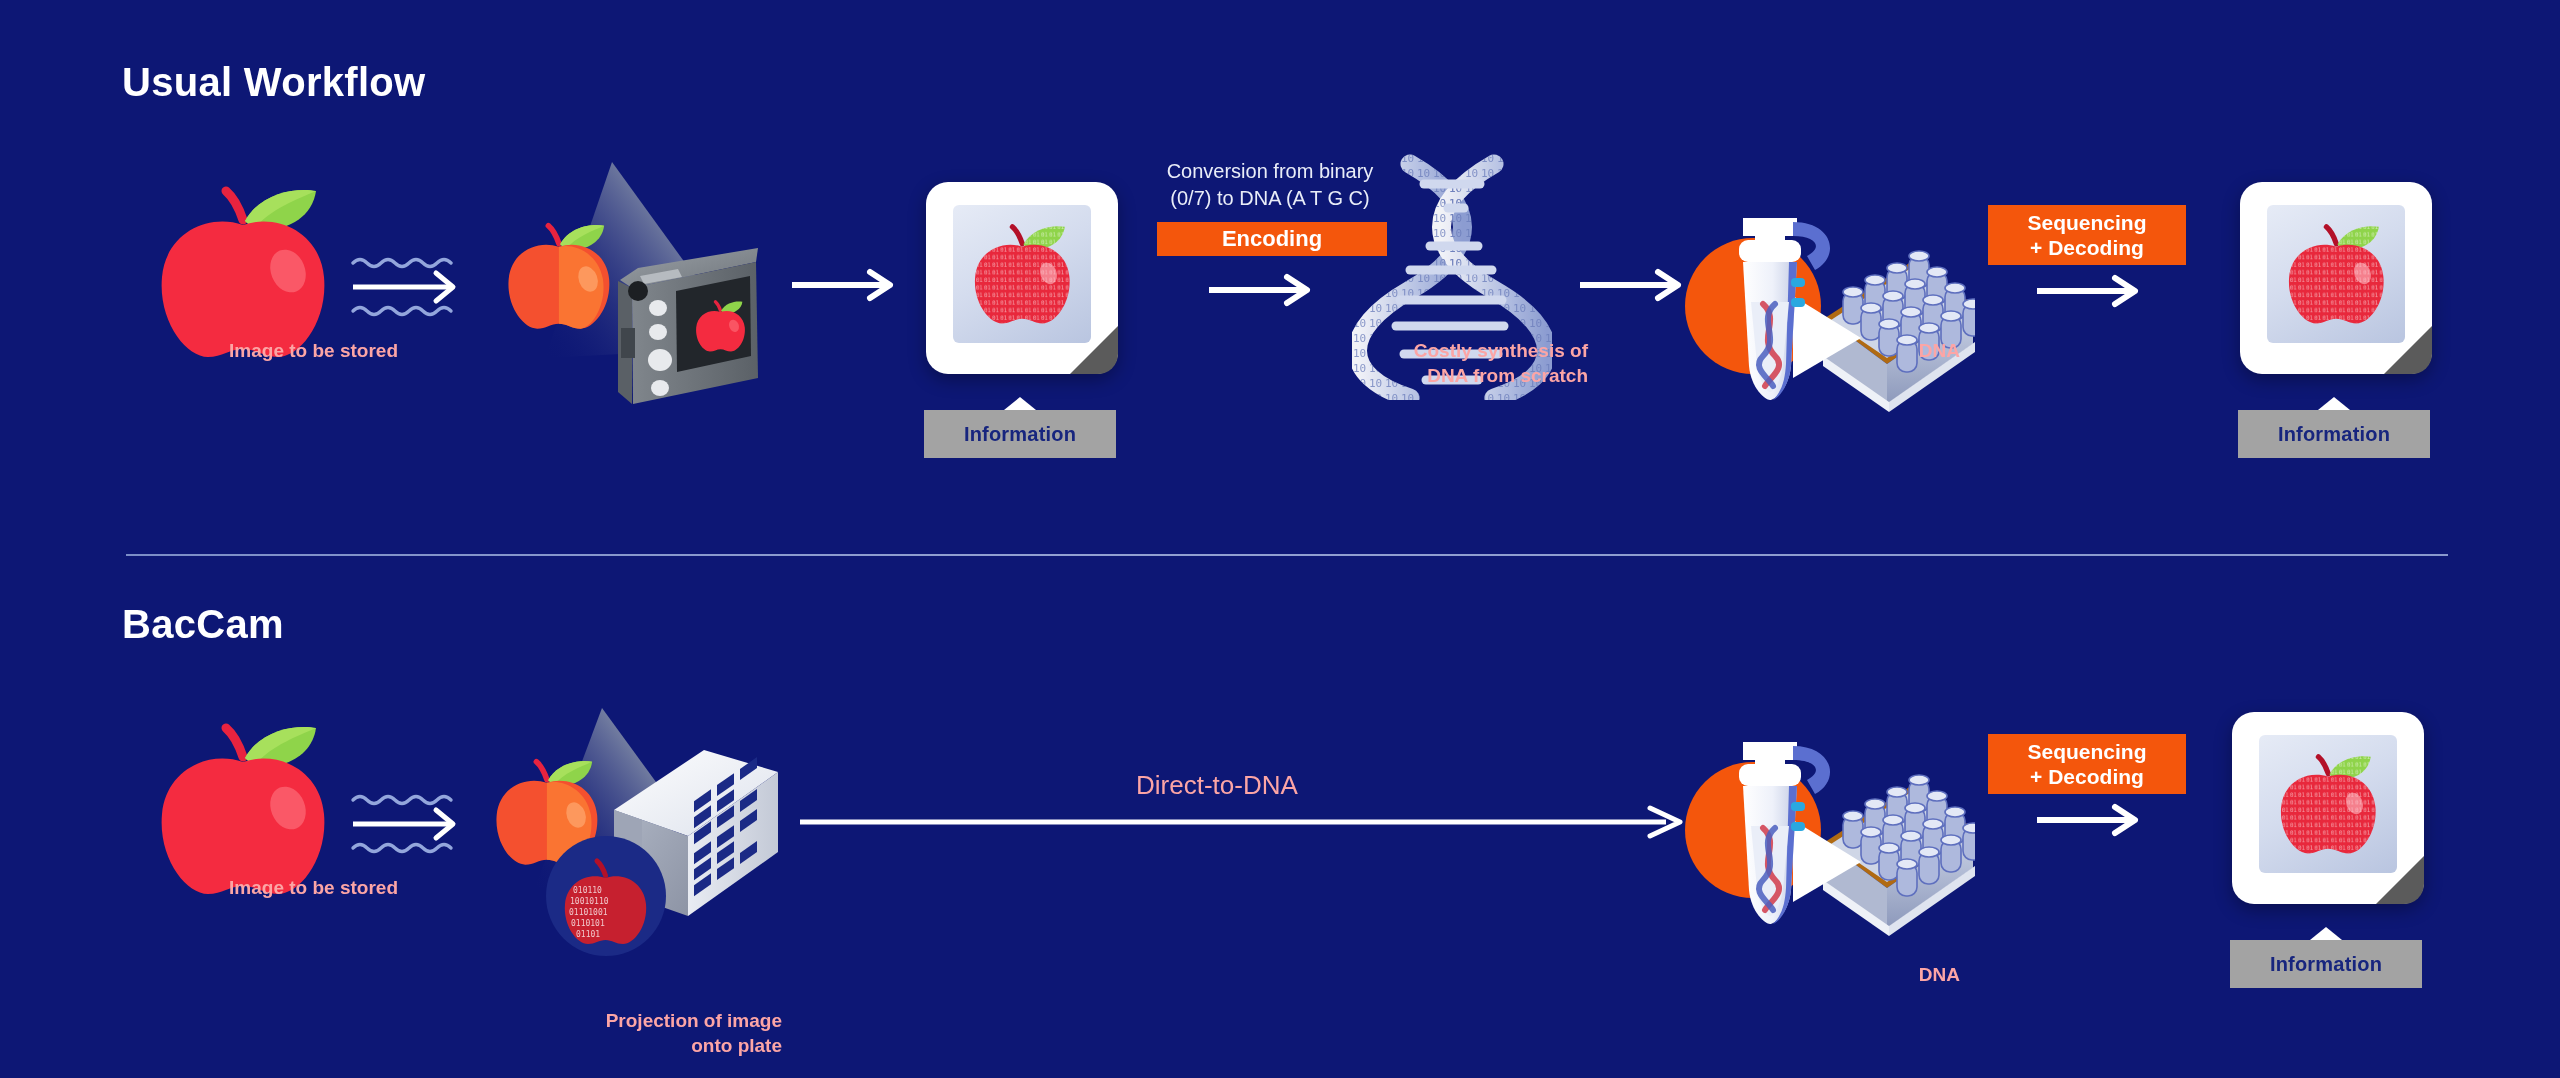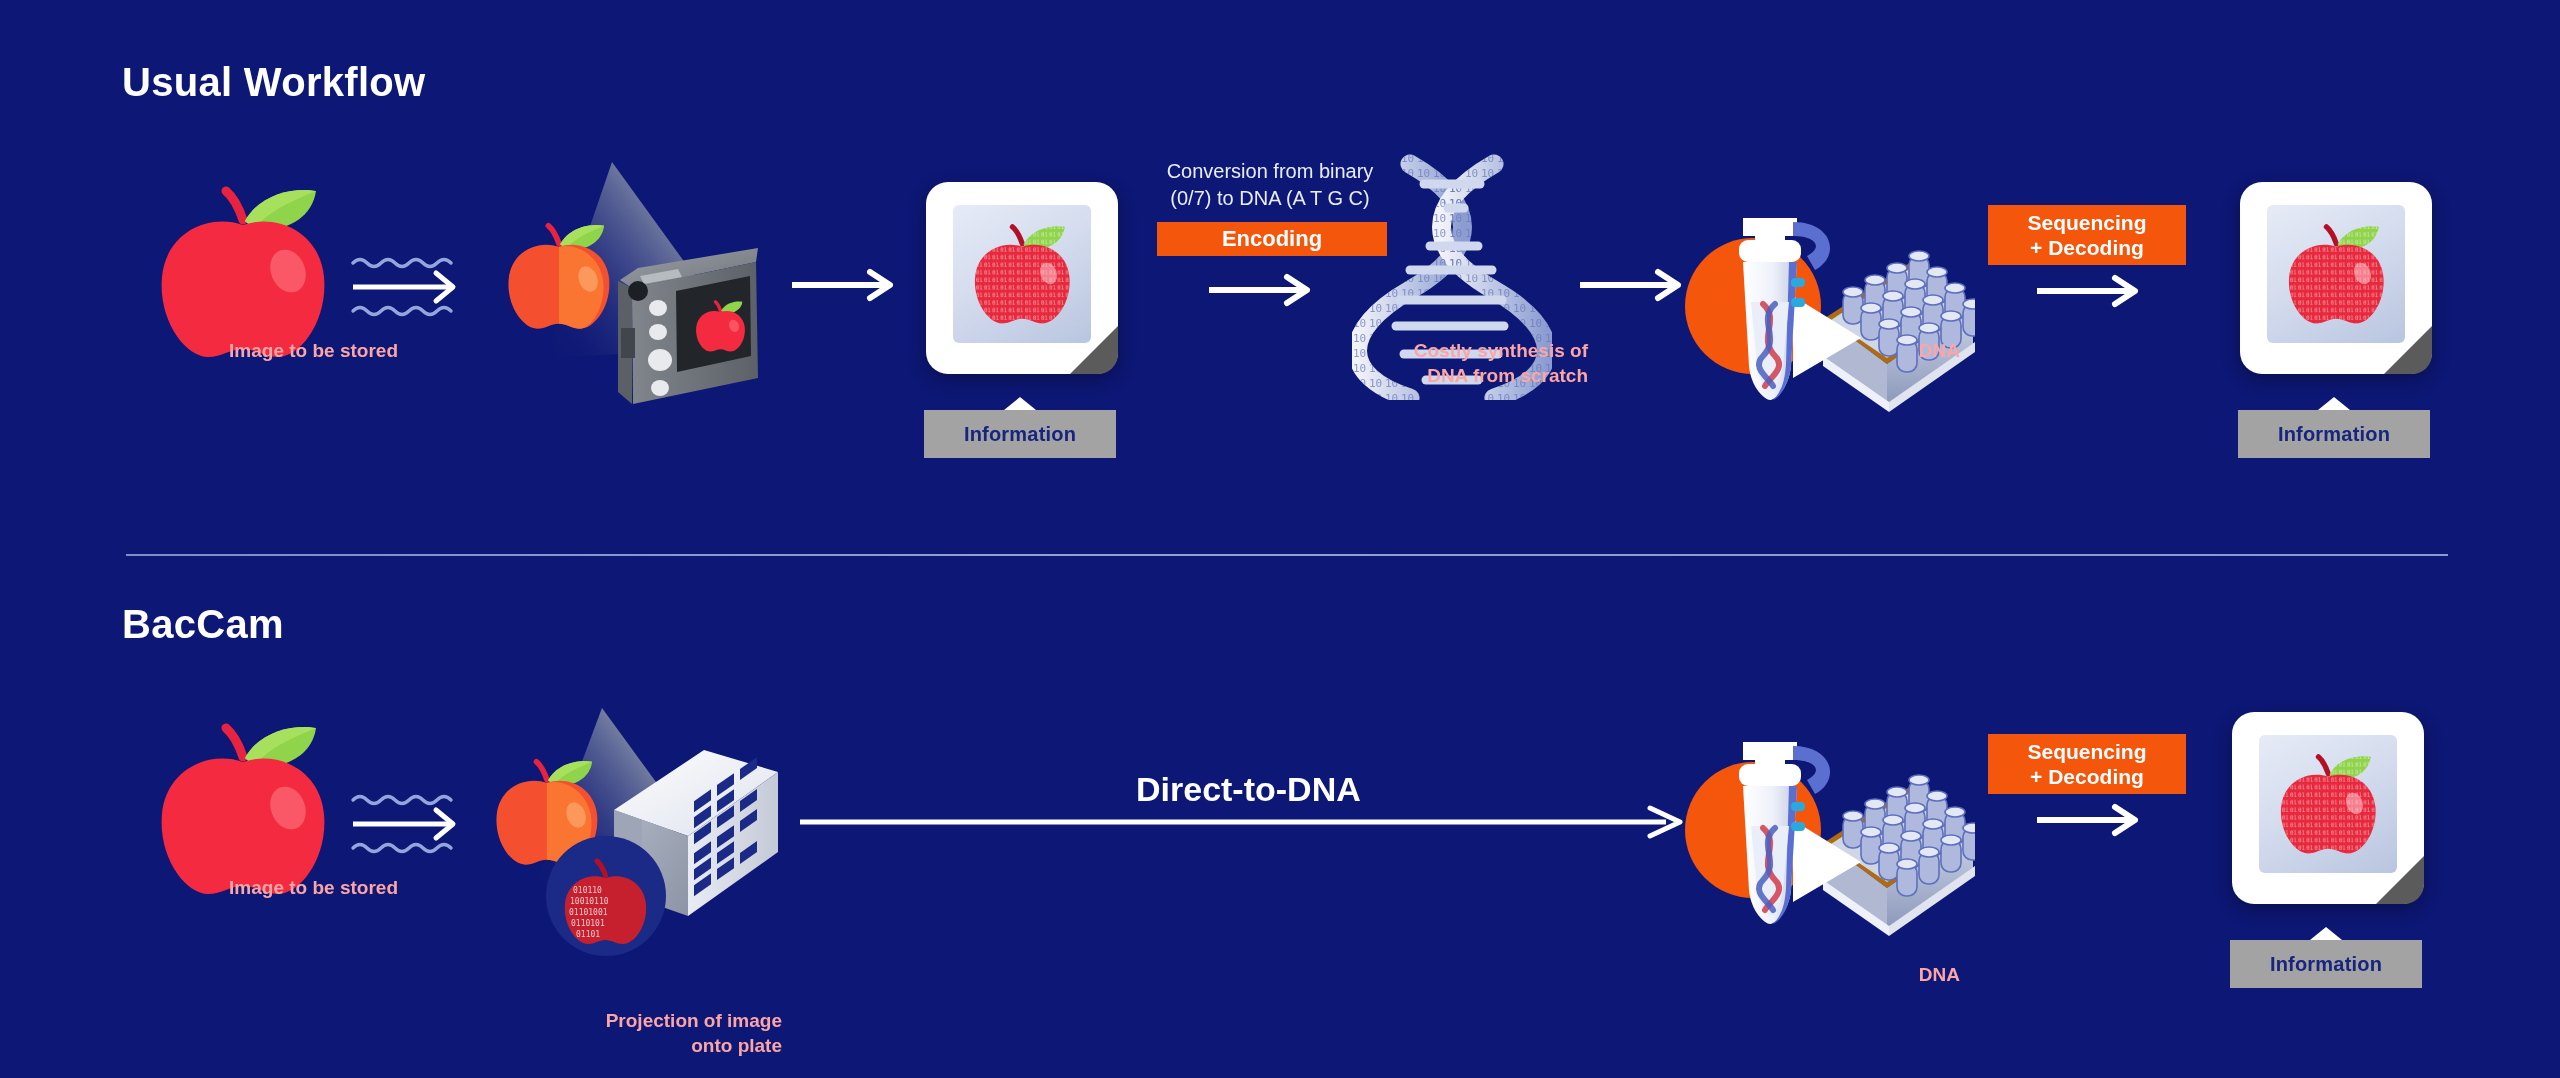--- a/index.html
+++ b/index.html
@@ -103,21 +103,21 @@
   .helix svg{ display:block; }
 
   
   .dnagrp{ position:absolute; }
   .dnagrp svg{ display:block; }
 
   
   .longarrow{ position:absolute; }
   .longarrow svg{ display:block; }
   .longarrow-label{
-    position:absolute; font-size:34px; color:#ffffff; white-space:nowrap;font-weight:bold;
+    position:absolute; font-size:26px; color:#fca5a5; white-space:nowrap;
   }
 </style>
 </head>
 <body>
 
 <div class="stage">
 
   <div class="row-title" id="title-usual">Usual Workflow</div>
 
   <div class="node" style="left:148px; top:185px; width:190px; height:175px;">

